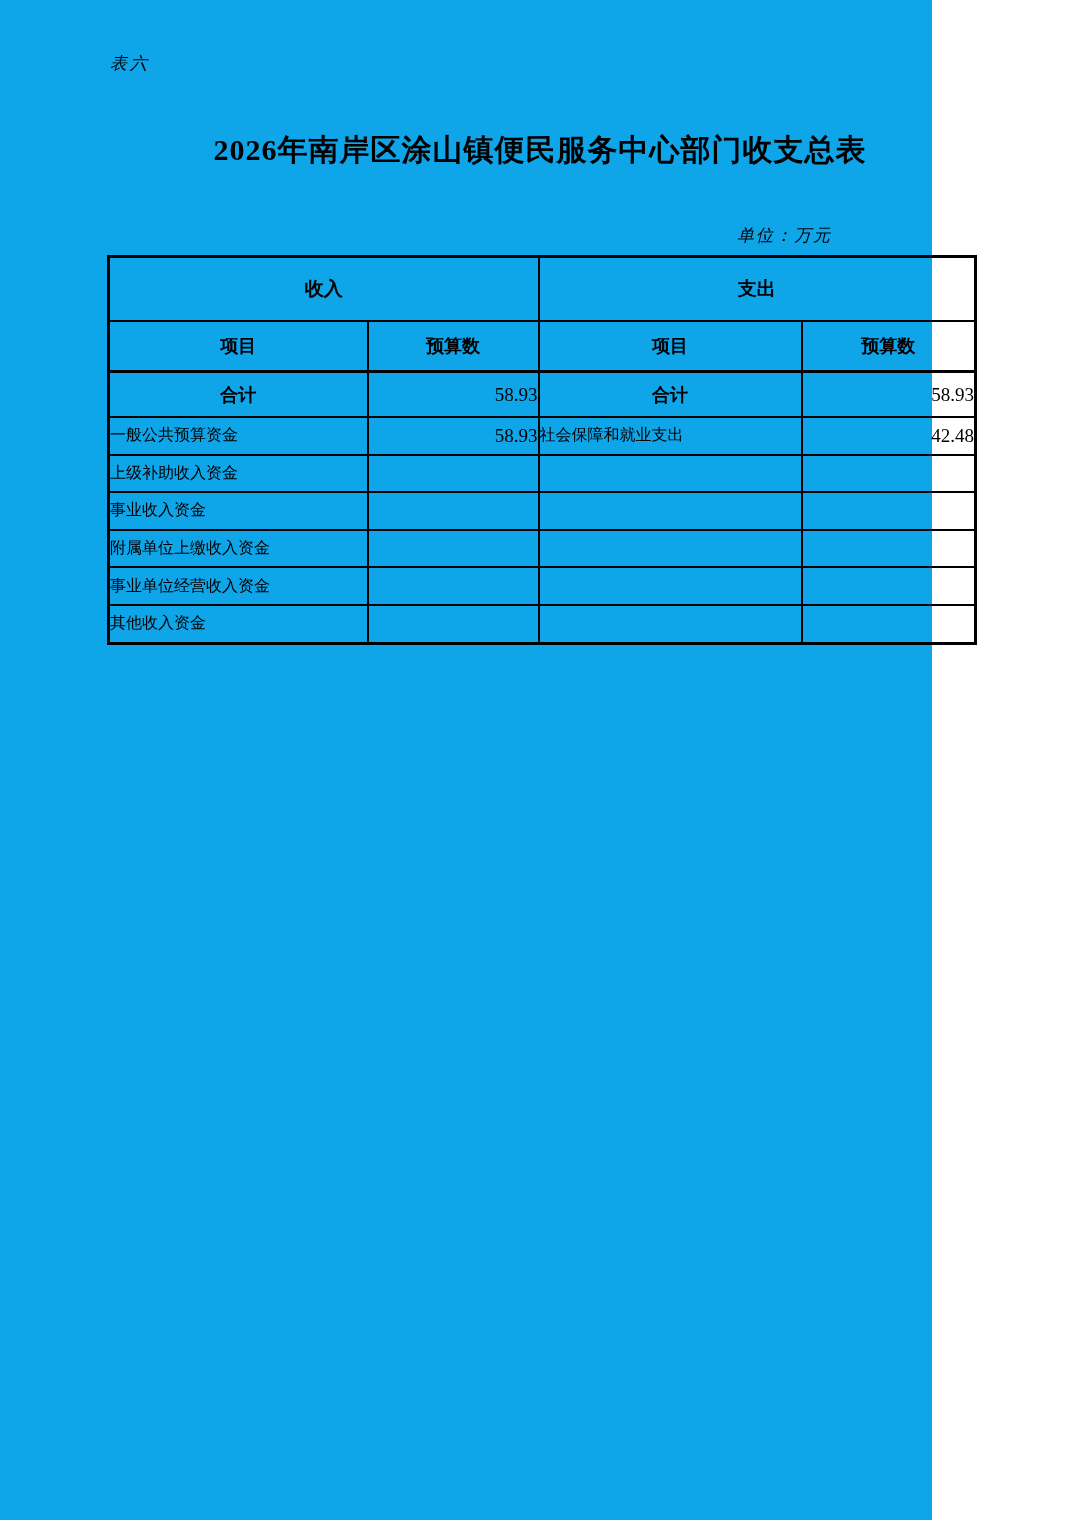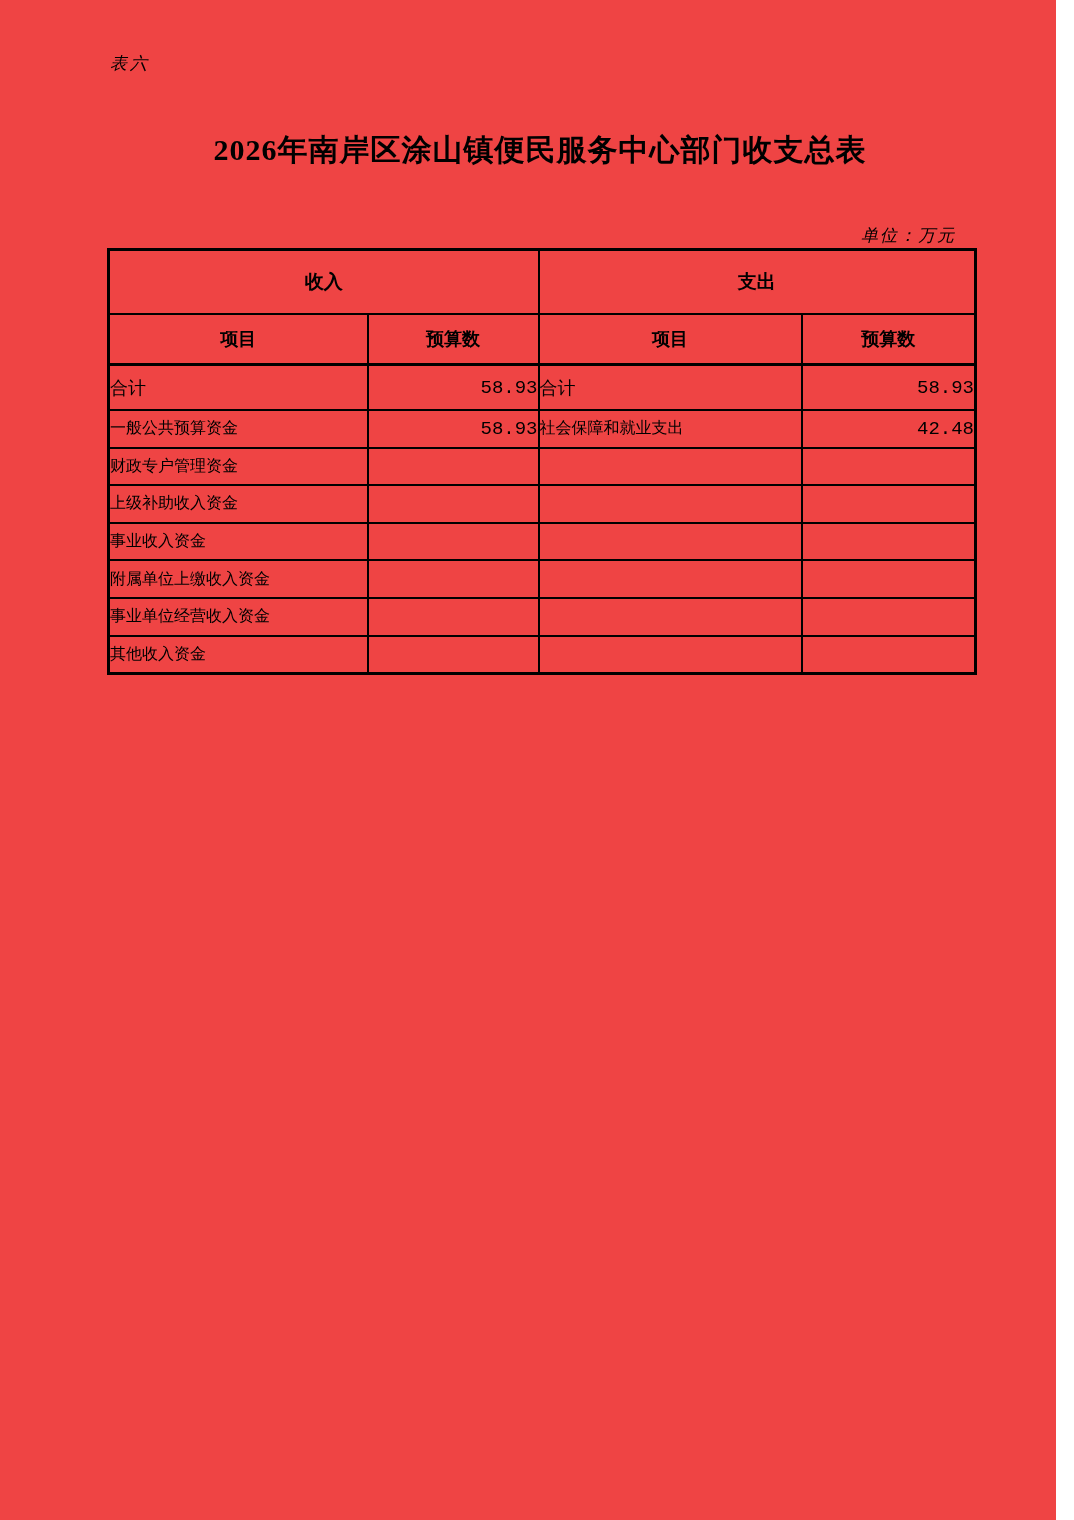--- a/index.html
+++ b/index.html
@@ -2,23 +2,23 @@
 <html><head>
 <meta charset="utf-8">
 <style>
   html, body {
     margin: 0;
     padding: 0;
     background: #ffffff;
   }
   .page {
     position: relative;
-    width: 1056px;
+    width: 932px;
     height: 1520px;
-    background: #ef4444;
+    background: #0ea5e9;
     font-family: "Liberation Serif", serif;
     color: #000000;
   }
   .table-label {
     position: absolute;
     left: 110px;
     top: 52px;
     font-size: 17px;
     font-style: italic;
     letter-spacing: 3px;
@@ -41,21 +41,21 @@
     top: 224px;
     right: 100px;
     font-size: 17px;
     font-style: italic;
     letter-spacing: 2px;
     font-family: Liberation Serif, serif;
   }
   table.budget-table {
     position: absolute;
     left: 107px;
-    top: 248px;
+    top: 255px;
     width: 867px;
     border-collapse: collapse;
     table-layout: fixed;
     border: 3px solid #000000;
   }
   table.budget-table td {
     border: 2px solid #000000;
     padding: 0;
     overflow: hidden;
     vertical-align: middle;
@@ -76,36 +76,36 @@
     border-bottom-width: 3px;
     margin-left: 29px;
   }
   tr.total-row td {
     height: 43px;
   }
   tr.data-row td {
     height: 35.6px;
   }
   td.cell-total-label {
-    text-align: left;
+    text-align: center;
     font-family: "Liberation Sans", sans-serif;
-    font-weight: normal;
+    font-weight: bold;
     font-size: 18px;
   }
   td.cell-label {
     text-align: left;
     padding-left: 7px;
     font-size: 16px;
     font-family: "Liberation Serif", serif;
   }
   td.cell-value {
     text-align: right;
     padding-right: 4px;
     font-size: 19px;
-    font-family: Liberation Mono, monospace;
+    font-family: Liberation Serif, serif;
   }
 </style>
 </head>
 <body>
 
 <div class="page">
 
   <div class="table-label">表六</div>
 
   <h1 class="doc-title">2026年南岸区涂山镇便民服务中心部门收支总表</h1>
@@ -136,26 +136,20 @@
         <td class="cell-total-label">合计</td>
         <td class="cell-value">58.93</td>
       </tr>
       <tr class="data-row">
         <td class="cell-label">一般公共预算资金</td>
         <td class="cell-value">58.93</td>
         <td class="cell-label">社会保障和就业支出</td>
         <td class="cell-value">42.48</td>
       </tr>
       <tr class="data-row">
-        <td class="cell-label">财政专户管理资金</td>
-        <td class="cell-value"></td>
-        <td class="cell-label"></td>
-        <td class="cell-value"></td>
-      </tr>
-      <tr class="data-row">
         <td class="cell-label">上级补助收入资金</td>
         <td class="cell-value"></td>
         <td class="cell-label"></td>
         <td class="cell-value"></td>
       </tr>
       <tr class="data-row">
         <td class="cell-label">事业收入资金</td>
         <td class="cell-value"></td>
         <td class="cell-label"></td>
         <td class="cell-value"></td>

